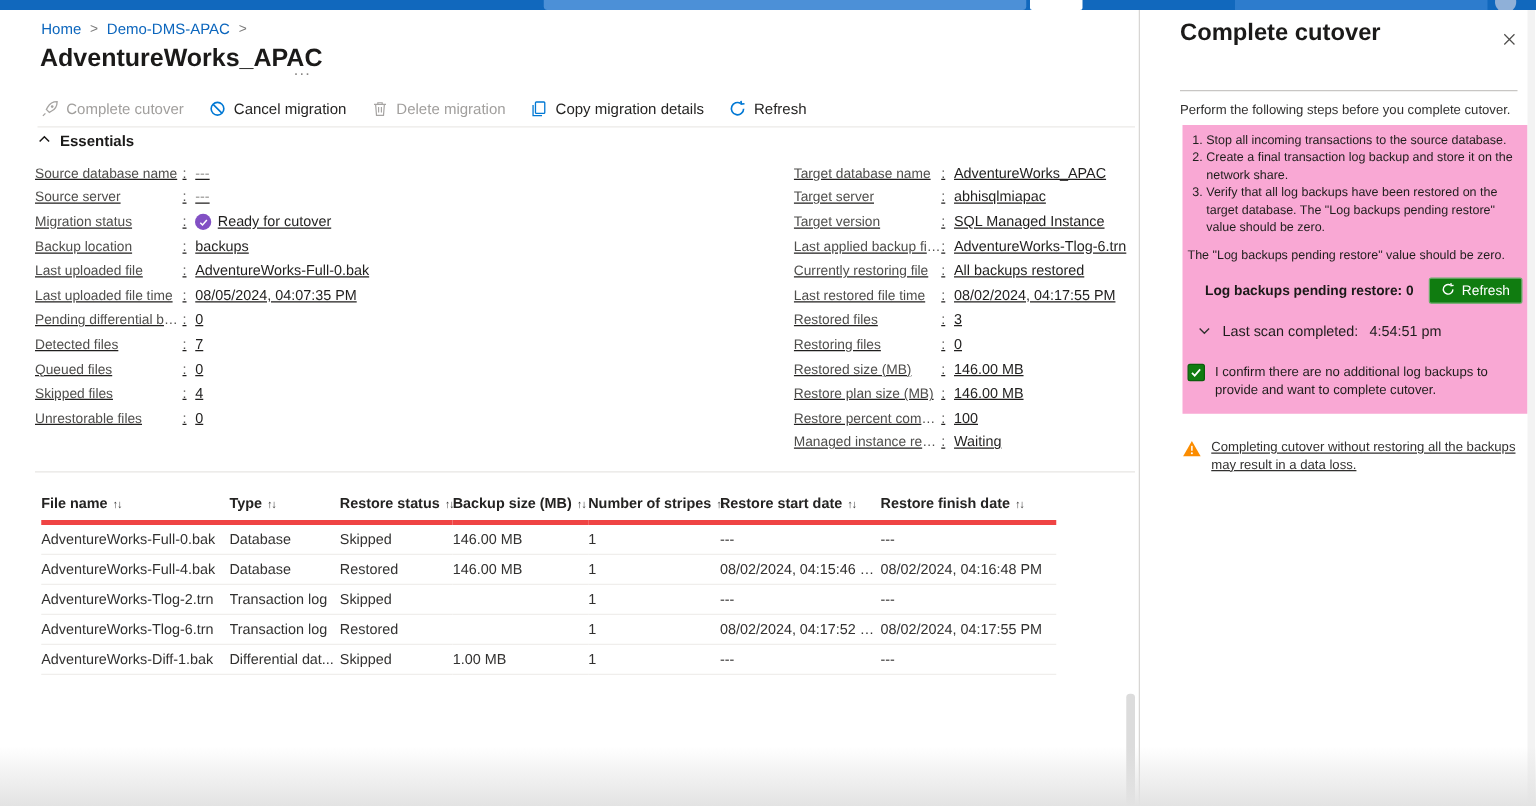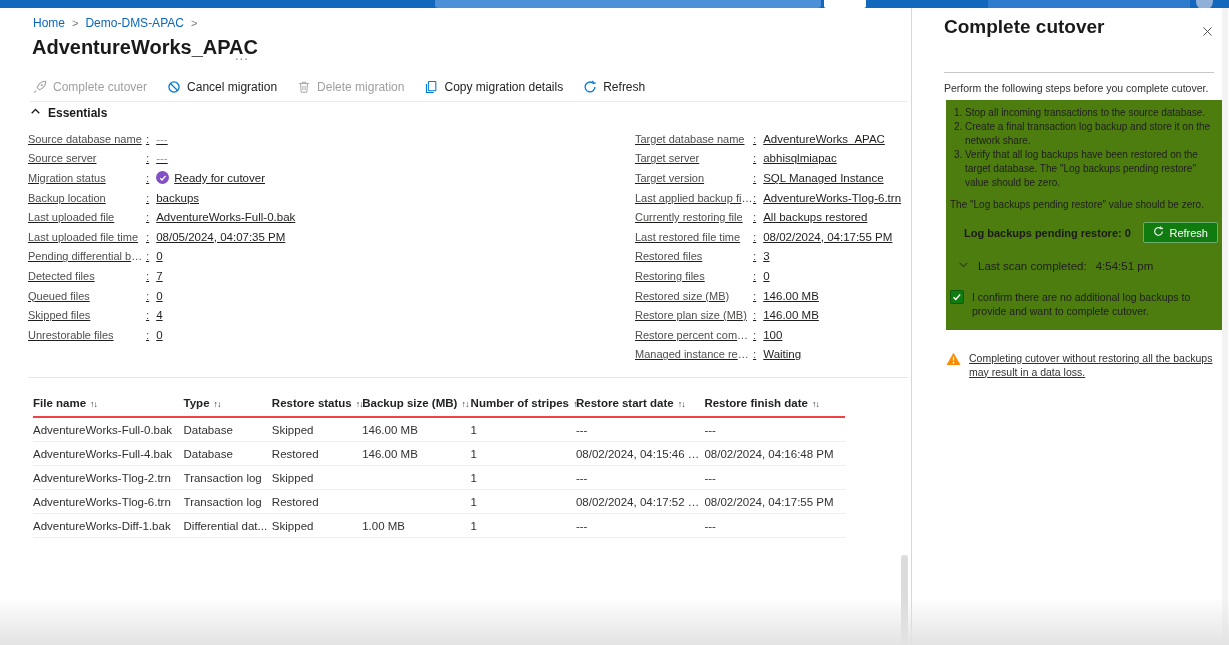--- a/index.html
+++ b/index.html
@@ -38,37 +38,37 @@
   .ess-value{margin-left:7px;font-size:11.5px;color:#201f1e;white-space:nowrap;display:flex;align-items:center;gap:5px;}
   .muted{color:#949290;}
   .status-badge{width:13px;height:13px;border-radius:50%;background:#8250c4;display:inline-flex;
                 align-items:center;justify-content:center;flex:0 0 13px;}
 
   
   .section-divider{position:absolute;left:28px;top:377px;width:880px;height:1px;background:#e8e6e4;}
   .files{position:absolute;left:33px;top:390px;width:812px;}
   .files table{border-collapse:collapse;table-layout:fixed;width:100%;}
   .files th{font-size:11.5px;font-weight:bold;color:#242322;text-align:left;height:26px;
-            vertical-align:middle;border-bottom:2px solid #ef4444;padding:0;white-space:nowrap;cursor:pointer;}
+            vertical-align:middle;border-bottom:4px solid #ef4444;padding:0;white-space:nowrap;cursor:pointer;}
   .sort{font-size:9px;color:#3b3a39;margin-left:4px;letter-spacing:-1px;}
   .files td{font-size:11.5px;color:#323130;height:23px;vertical-align:middle;border-bottom:1px solid #f0eeec;
             padding:0;white-space:nowrap;overflow:hidden;text-overflow:ellipsis;}
 
   
   .main-scroll-thumb{position:absolute;left:901px;top:555px;width:7px;height:90px;background:#dcdcdc;border-radius:3px;}
   .vdivider{position:absolute;left:911px;top:8px;width:1px;height:637px;background:#d8d6d4;}
 
   
   .panel{position:absolute;left:912px;top:8px;width:317px;height:637px;background:#fff;}
   .panel-title{position:absolute;left:32px;top:8px;font-size:19px;font-weight:bold;color:#1b1a19;}
   .panel-close{position:absolute;left:286px;top:14px;width:18px;height:18px;display:flex;align-items:center;
                justify-content:center;cursor:pointer;background:none;border:none;padding:0;}
   .panel-divider{position:absolute;left:32px;top:64px;width:270px;height:1px;background:#c8c6c4;}
   .panel-intro{position:absolute;left:32px;top:74px;font-size:10.5px;color:#323130;white-space:nowrap;}
-  .highlight{position:absolute;left:34px;top:92px;width:276px;background:#4d7c0f;
+  .highlight{position:absolute;left:34px;top:92px;width:276px;background:#f9a8d4;
              padding:6px 4px 12px 4px;box-sizing:border-box;}
   .steps{margin:0;padding-left:15px;font-size:10px;line-height:14px;color:#1f1e1d;}
   .note{margin:8px 0 0;font-size:10px;line-height:14px;color:#1f1e1d;}
   .pending-row{display:flex;align-items:center;justify-content:space-between;margin:10px 0 0 14px;}
   .pending-label{font-size:11px;font-weight:bold;color:#1b1a19;}
   .refresh-btn{display:flex;align-items:center;gap:5px;background:#107c10;color:#fff;border:1px solid #6aae6a;
                border-radius:2px;font-size:11px;height:21px;padding:0 9px;cursor:pointer;font-family:inherit;}
   .lastscan-row{display:flex;align-items:center;gap:9px;margin:16px 0 0 8px;font-size:11.5px;color:#1f1e1d;cursor:pointer;}
   .confirm-row{display:flex;gap:8px;margin:18px 0 0 0;align-items:flex-start;}
   .checkbox{flex:0 0 14px;height:14px;background:#107c10;border:1px solid #0b5d0b;border-radius:2px;

